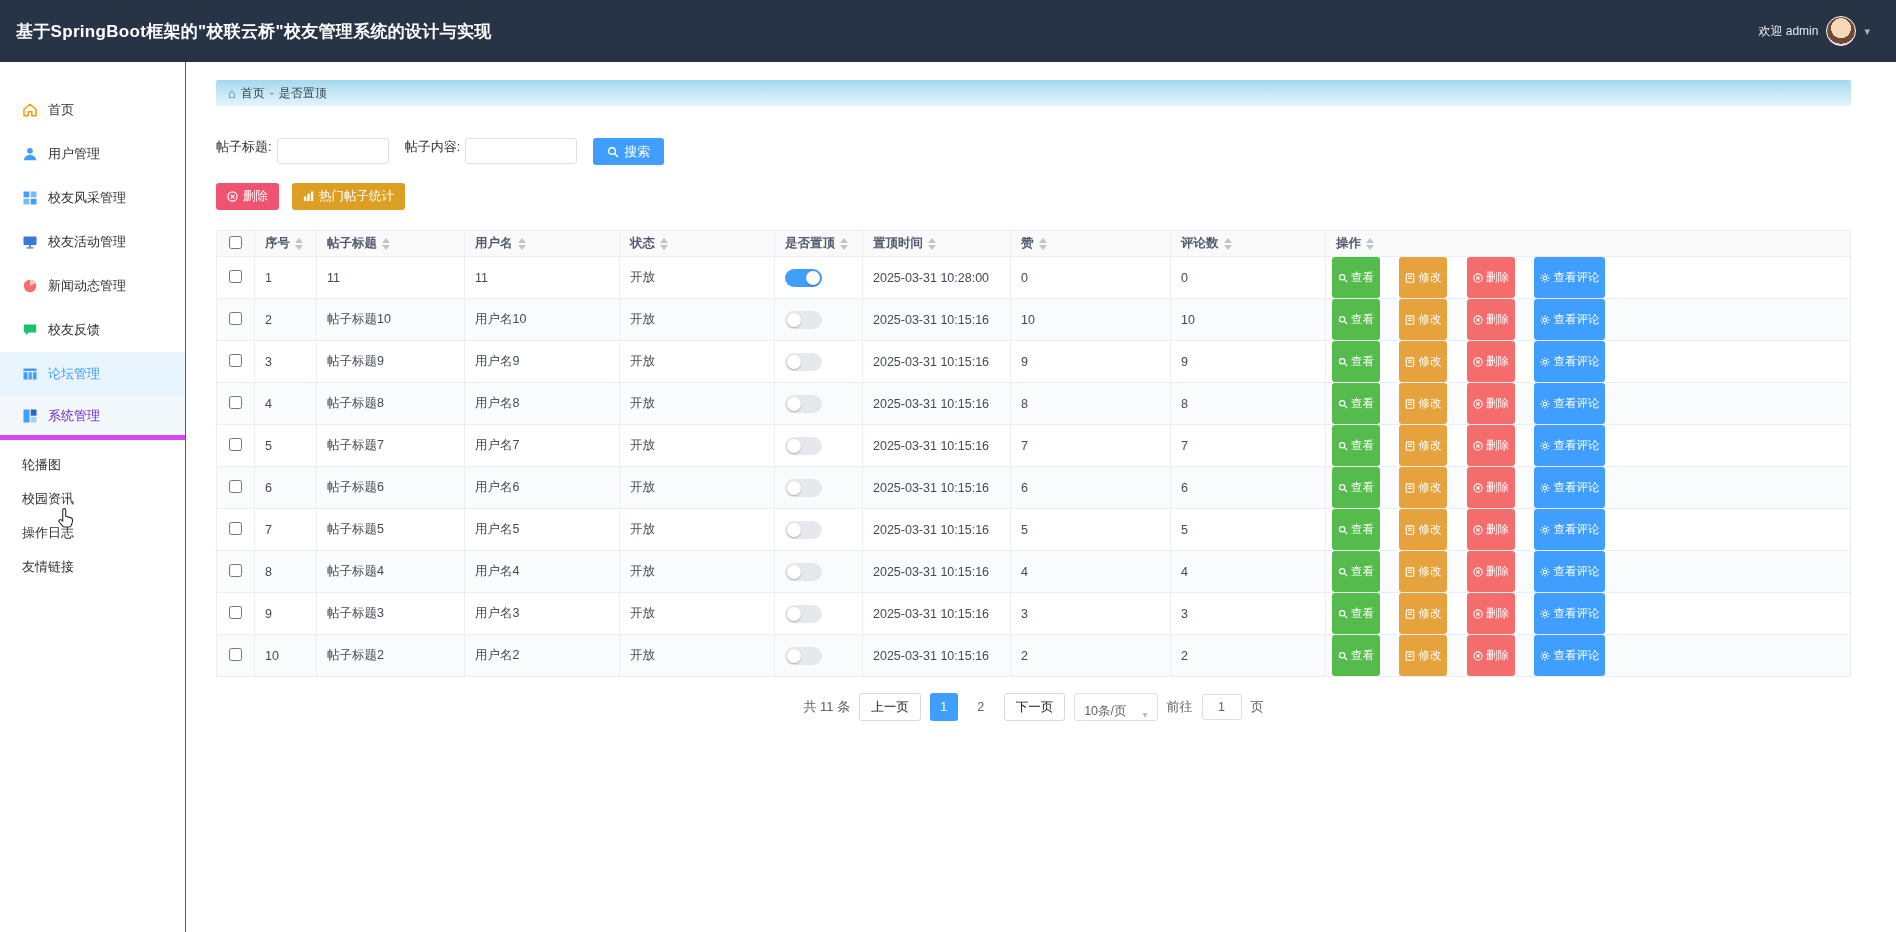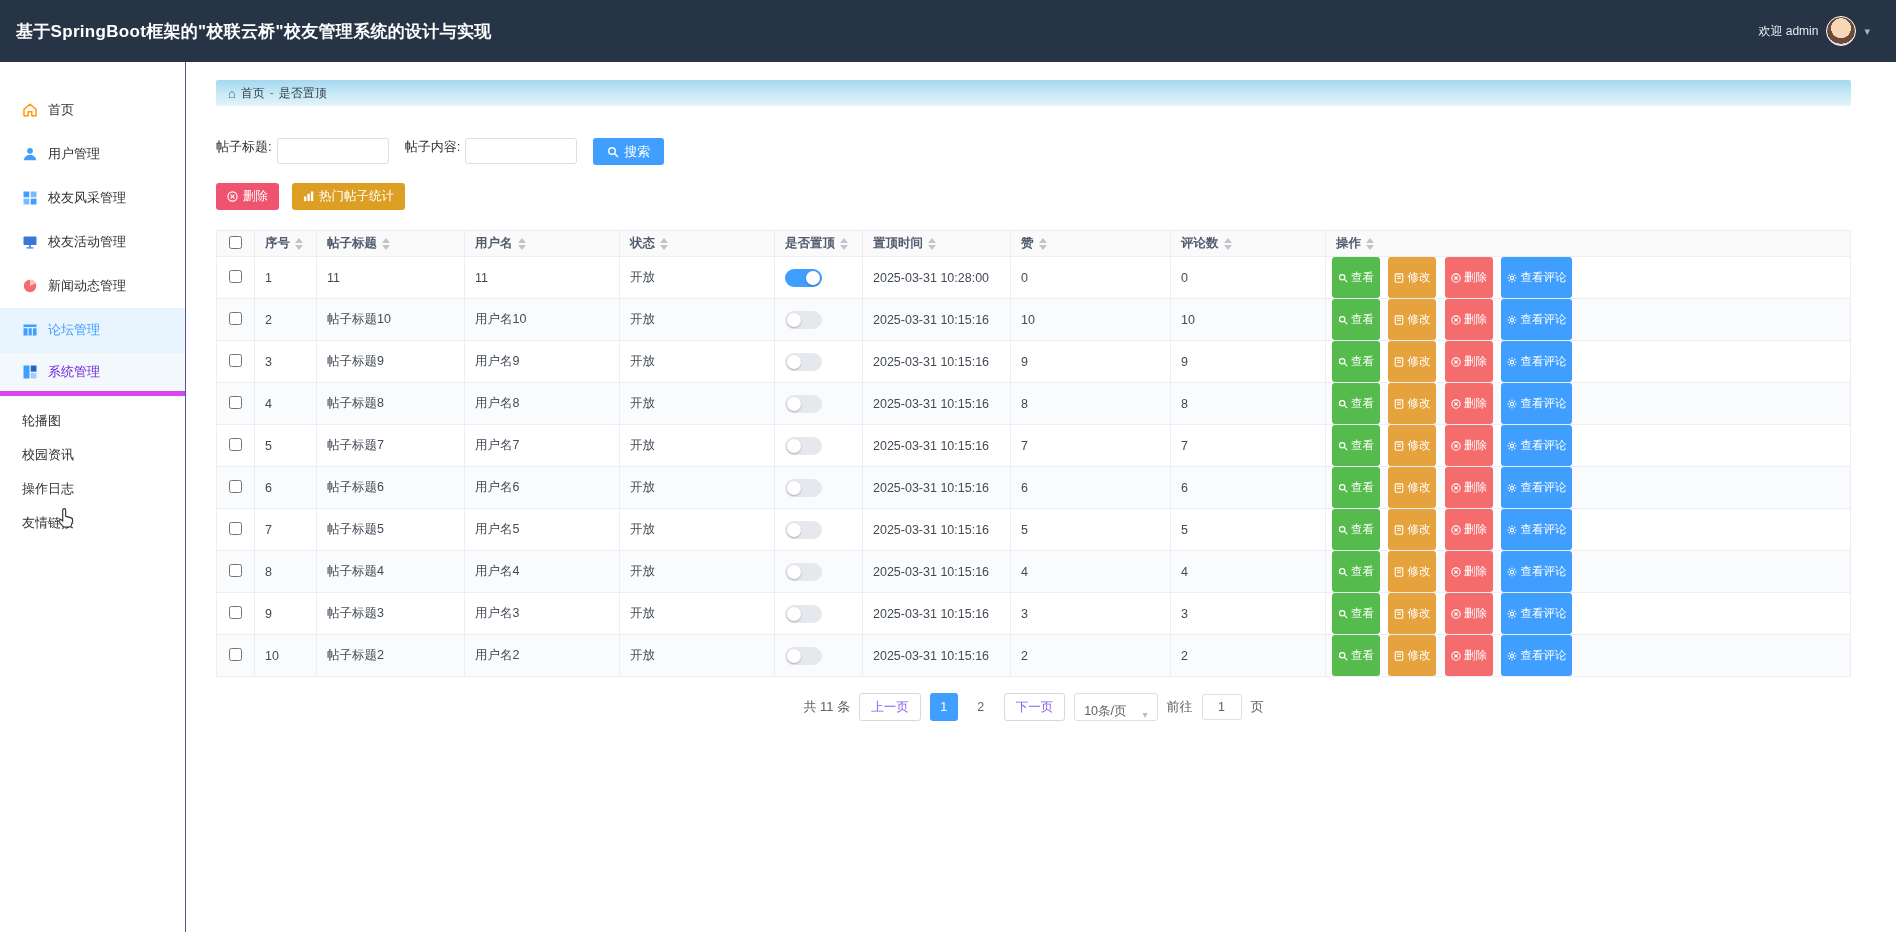--- a/index.html
+++ b/index.html
@@ -61,29 +61,29 @@
   .cu{border-bottom:5px solid #c0c4cc}
   .cd{border-top:5px solid #c0c4cc}
 
   .toggle{display:inline-block;width:37px;height:18px;border-radius:9px;background:#e6e8ee;position:relative;cursor:pointer;vertical-align:middle}
   .toggle .knob{position:absolute;top:2px;left:2px;width:14px;height:14px;border-radius:50%;background:#fff;box-shadow:0 1px 2px rgba(0,0,0,.25)}
   .toggle.on{background:#409eff}
   .toggle.on .knob{left:auto;right:2px}
 
   .c-actions{padding:0 6px}
   .abtn{display:inline-flex;align-items:center;gap:3px;border:none;color:#fff;font-size:11.5px;
-    padding:13px 6px;border-radius:3px;margin-right:5px;cursor:pointer;vertical-align:middle}
+    padding:13px 6px;border-radius:3px;margin-right:16px;cursor:pointer;vertical-align:middle}
   .act-view{background:#55bb4c}
   .act-edit{background:#e6a23c}
   .act-del{background:#f56c6c}
   .act-cmt{background:#409eff}
 
   
   .pagination{display:flex;align-items:center;justify-content:center;gap:9px;margin-top:16px;color:#606266;font-size:13px}
-  .pg-btn{border:1px solid #d6d9de;background:#fff;height:28px;padding:0 11px;border-radius:3px;color:#8b5cf6;font-size:12.5px;cursor:pointer}
+  .pg-btn{border:1px solid #d6d9de;background:#fff;height:28px;padding:0 11px;border-radius:3px;color:#0f172a;font-size:12.5px;cursor:pointer}
   .pg-num{min-width:28px;height:28px;border:none;background:transparent;border-radius:3px;
     display:inline-flex;align-items:center;justify-content:center;color:#606266;font-size:12.5px;cursor:pointer}
   .pg-num.active{background:#409eff;color:#fff}
   .size-box{border:1px solid #dcdfe6;height:28px;border-radius:3px;display:flex;align-items:flex-end;
     padding:0 9px;gap:16px;color:#606266;font-size:12.5px;cursor:pointer;background:#fff}
   .size-box .arrow{color:#b4bccc;font-size:10px}
   .goto-input{width:40px;height:26px;border:1px solid #dcdfe6;border-radius:3px;text-align:center;
     font-size:12.5px;color:#606266;outline:none}
 
   
@@ -151,20 +151,28 @@
   <div class="menu-item">
     <span class="menu-icon">
             <svg viewBox="0 0 16 16" width="16" height="16">
               <circle cx="8" cy="8" r="6.2" fill="#f56c6c"></circle>
               <path d="M8 8 V1.8 A6.2 6.2 0 0 1 13.6 5.2 Z" fill="#fbc4c4"></path>
             </svg>
           </span>
     <span class="menu-label">新闻动态管理</span>
   </div>
 
+  <div class="menu-item">
+    <span class="menu-icon">
+            <svg viewBox="0 0 16 16" width="16" height="16">
+              <path d="M1.8 2.5 h12.4 v8 h-7.4 l-3 2.8 v-2.8 h-2 z" fill="#17c26e"></path>
+            </svg>
+          </span>
+    <span class="menu-label">校友反馈</span>
+  </div>
 
   <div class="menu-item active">
     <span class="menu-icon">
             <svg viewBox="0 0 16 16" width="16" height="16">
               <rect x="1.5" y="2.5" width="13" height="11" fill="#409eff"></rect>
               <rect x="1.5" y="5.2" width="13" height="1" fill="#fff"></rect>
               <rect x="5.6" y="5.2" width="1" height="8.3" fill="#fff"></rect>
               <rect x="9.8" y="5.2" width="1" height="8.3" fill="#fff"></rect>
             </svg>
           </span>

